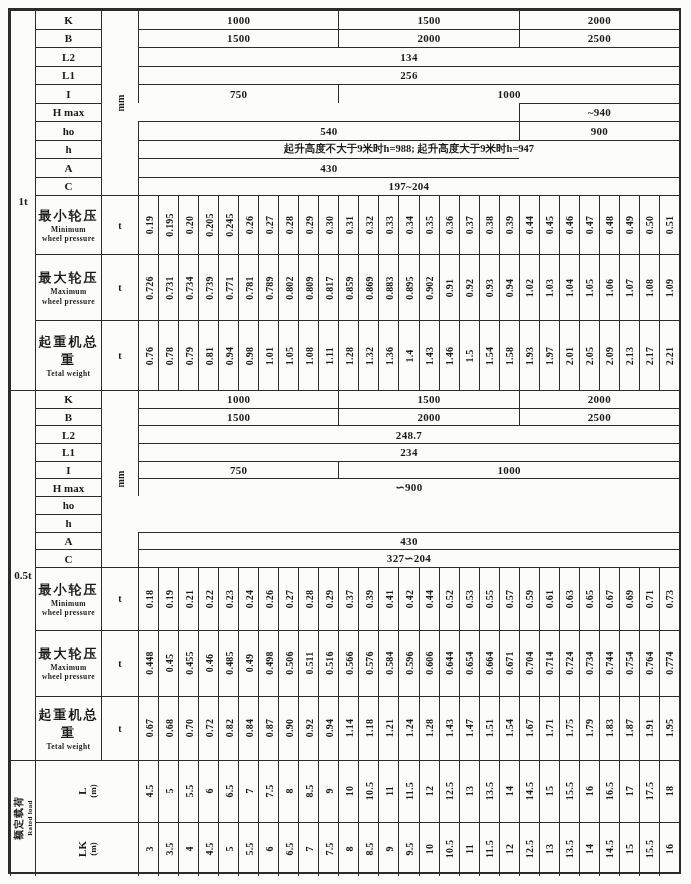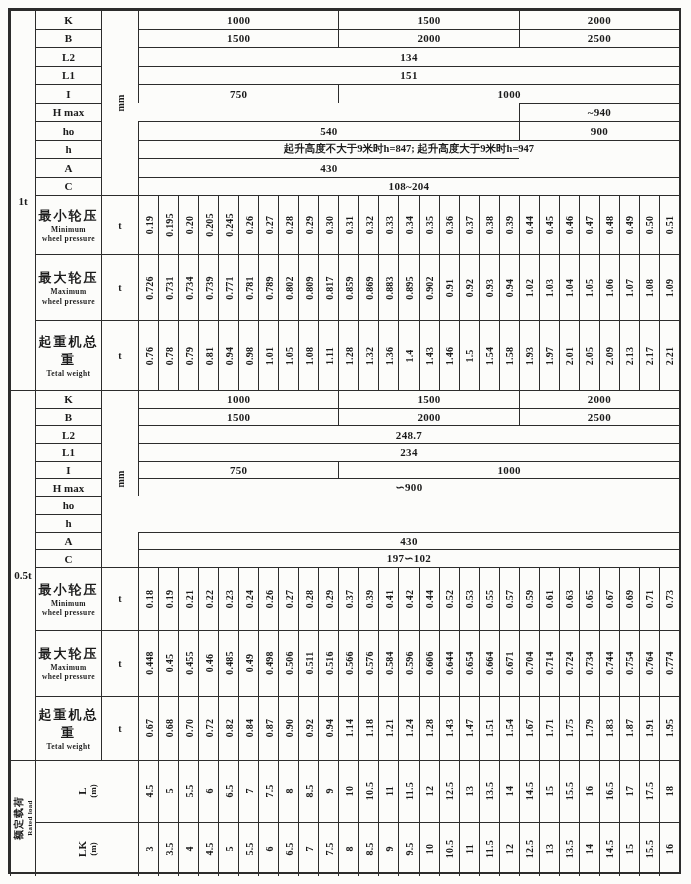--- a/index.html
+++ b/index.html
@@ -66,21 +66,21 @@
       <div class="c pname" style="grid-area: 3 / 2 / span 1 / span 1;">
         <span>L2</span>
       </div>
       <div class="c num" style="grid-area: 3 / 4 / span 1 / span 27;">
         <span>134</span>
       </div>
       <div class="c pname" style="grid-area: 4 / 2 / span 1 / span 1;">
         <span>L1</span>
       </div>
       <div class="c num" style="grid-area: 4 / 4 / span 1 / span 27;">
-        <span>151</span>
+        <span>256</span>
       </div>
       <div class="c pname" style="grid-area: 5 / 2 / span 1 / span 1;">
         <span>I</span>
       </div>
       <div class="c num" style="grid-area: 5 / 4 / span 1 / span 10;">
         <span>750</span>
       </div>
       <div class="c num" style="grid-area: 5 / 14 / span 1 / span 17;">
         <span>1000</span>
       </div>
@@ -96,33 +96,33 @@
       <div class="c num" style="grid-area: 7 / 4 / span 1 / span 19;">
         <span>540</span>
       </div>
       <div class="c num" style="grid-area: 7 / 23 / span 1 / span 8;">
         <span>900</span>
       </div>
       <div class="c pname" style="grid-area: 8 / 2 / span 1 / span 1;">
         <span>h</span>
       </div>
       <div class="c htext" style="grid-area: 8 / 4 / span 1 / span 27;">
-        <span>起升高度不大于9米时h=847; 起升高度大于9米时h=947</span>
+        <span>起升高度不大于9米时h=988; 起升高度大于9米时h=947</span>
       </div>
       <div class="c pname" style="grid-area: 9 / 2 / span 1 / span 1;">
         <span>A</span>
       </div>
       <div class="c num" style="grid-area: 9 / 4 / span 1 / span 19;">
         <span>430</span>
       </div>
       <div class="c pname" style="grid-area: 10 / 2 / span 1 / span 1;">
         <span>C</span>
       </div>
       <div class="c num" style="grid-area: 10 / 4 / span 1 / span 27;">
-        <span>108~204</span>
+        <span>197~204</span>
       </div>
       <div class="c " style="grid-area: 11 / 2 / span 1 / span 1; flex-direction: column;">
         <div class="lblcn">最小轮压</div>
         <div class="lblen">Minimum
 wheel pressure</div>
       </div>
       <div class="c unit" style="grid-area: 11 / 3 / span 1 / span 1;">
         <span>t</span>
       </div>
       <div class="c " style="grid-area: 11 / 4 / span 1 / span 1;">
@@ -449,21 +449,21 @@
       <div class="c pname" style="grid-area: 22 / 2 / span 1 / span 1;">
         <span>A</span>
       </div>
       <div class="c num" style="grid-area: 22 / 4 / span 1 / span 27;">
         <span>430</span>
       </div>
       <div class="c pname" style="grid-area: 23 / 2 / span 1 / span 1;">
         <span>C</span>
       </div>
       <div class="c num" style="grid-area: 23 / 4 / span 1 / span 27;">
-        <span>197∽102</span>
+        <span>327∽204</span>
       </div>
       <div class="c " style="grid-area: 24 / 2 / span 1 / span 1; flex-direction: column;">
         <div class="lblcn">最小轮压</div>
         <div class="lblen">Minimum
 wheel pressure</div>
       </div>
       <div class="c unit" style="grid-area: 24 / 3 / span 1 / span 1;">
         <span>t</span>
       </div>
       <div class="c " style="grid-area: 24 / 4 / span 1 / span 1;">

